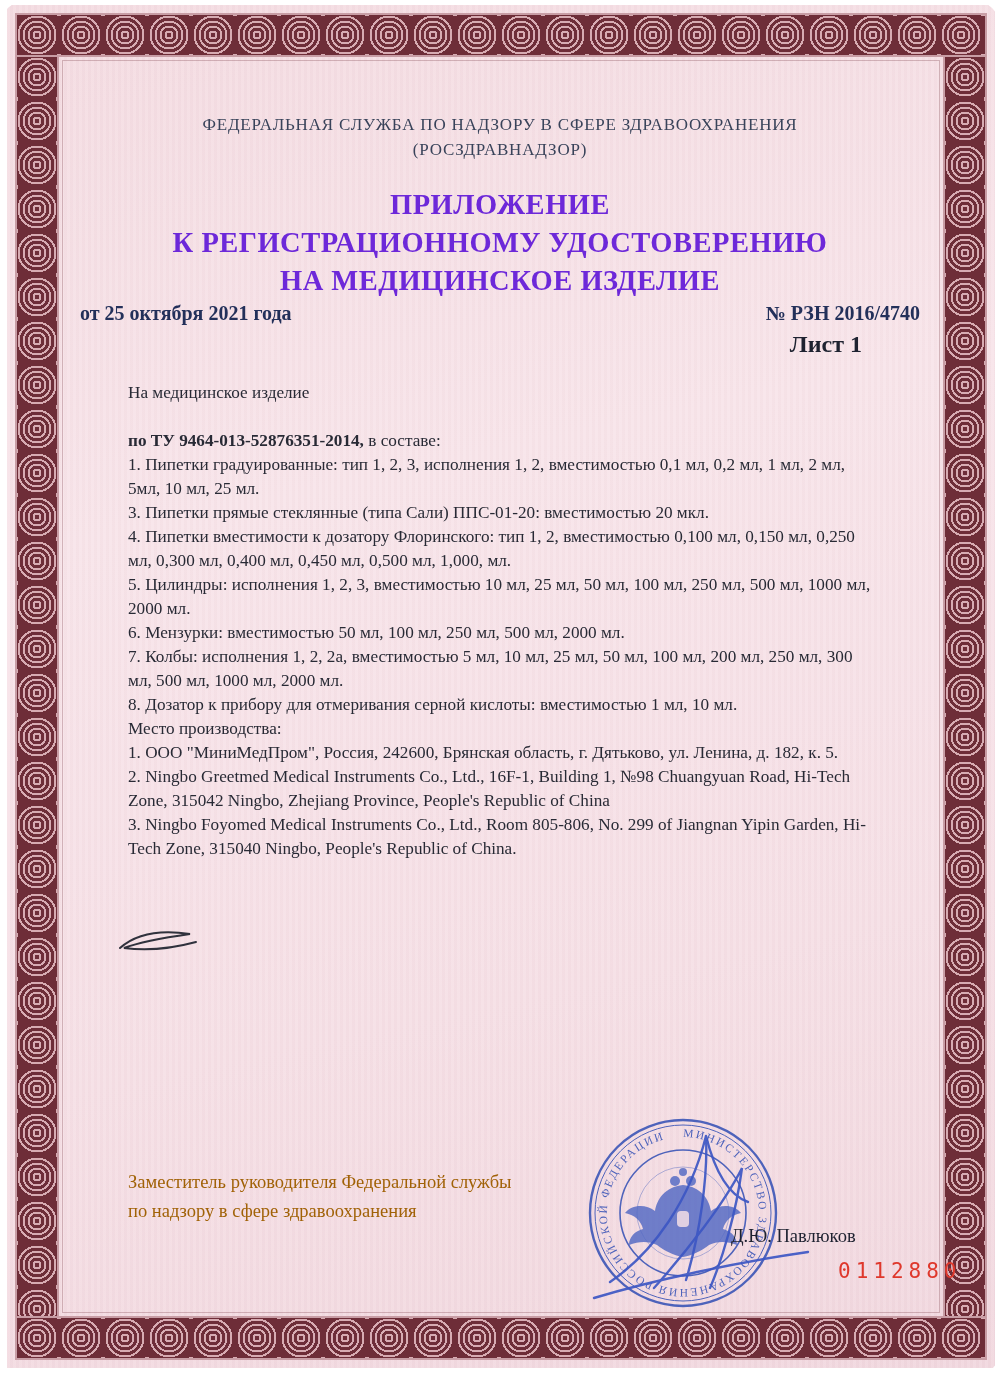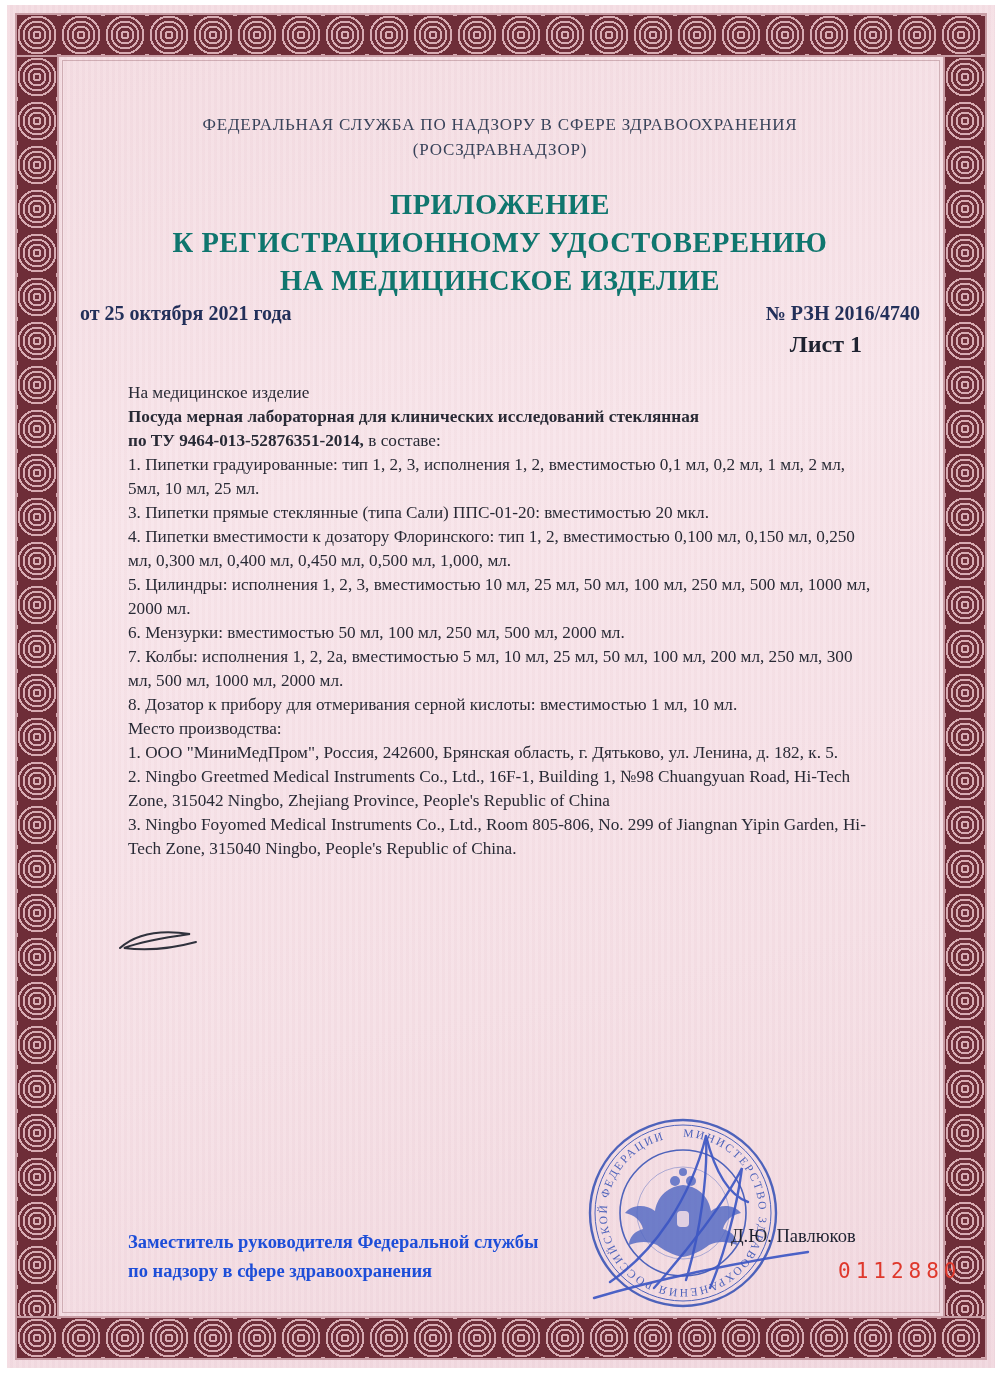--- a/index.html
+++ b/index.html
@@ -2,20 +2,21 @@
 <html><head>
 <meta charset="utf-8">
 <style>
   html,body { margin:0; padding:0; background:#ffffff; }
   .page {
     position:relative;
     width:1000px; height:1377px;
     background:#ffffff;
     font-family:"Liberation Serif","DejaVu Serif",serif;
     overflow:hidden;
+    border-radius:27px;
   }
   .sheet {
     position:absolute; inset:5px 5px 9px 7px;
     background:
       repeating-linear-gradient(90deg, rgba(255,255,255,0.05) 0 3px, rgba(120,60,70,0.02) 3px 6px),
       linear-gradient(168deg,#f4dce2 0%, #f8e5ea 35%, #f6e0e6 70%, #f1d8df 100%);
   }
   .edge {
     position:absolute;
     background-color:#6e2d38;
@@ -34,41 +35,41 @@
 
   .overlay { position:absolute; inset:0; }
 
   .issuer {
     position:absolute; top:112px; left:100px; right:100px;
     text-align:center; color:#39435a;
     font-size:17px; line-height:25px; letter-spacing:0.8px;
   }
   .doc-title {
     position:absolute; top:186px; left:80px; right:80px;
-    text-align:center; color:#0f766e; font-weight:bold;
+    text-align:center; color:#6d28d9; font-weight:bold;
     font-size:28.5px; line-height:38px; letter-spacing:0.5px;
   }
   .meta-line {
     position:absolute; top:302px; left:80px; right:80px;
     display:flex; justify-content:space-between; gap:52px;
     color:#23305a; font-weight:bold; font-size:20px;
   }
   .sheet-number {
     position:absolute; top:331px; right:138px;
     color:#1e2230; font-weight:bold; font-size:24px;
   }
   .body-text {
     position:absolute; top:381px; left:128px; width:748px;
     color:#282a35; font-size:17.2px; line-height:24px;
   }
   .body-text p { margin:0; }
   .b { font-weight:bold; }
   .sign-block {
-    position:absolute; top:1228px; left:128px;
-    color:#1d4ed8; font-weight:bold; font-size:18.5px; line-height:29px;
+    position:absolute; top:1168px; left:128px;
+    color:#a16207; font-weight:normal; font-size:18.5px; line-height:29px;
   }
   .sign-name {
     position:absolute; top:1226px; left:731px;
     color:#1e2230; font-weight:normal; font-size:18.5px;
     z-index:6;
   }
   .serial {
     position:absolute; top:1259px; left:790px;
     color:#df382c; font-family:"DejaVu Sans Mono",monospace;
     font-size:21px; letter-spacing:5px; z-index:7;margin-left:48px;
@@ -105,21 +106,21 @@
     <div class="meta-line">
       <span>от  25 октября 2021 года</span>
       <span>№  РЗН 2016/4740</span>
     </div>
 
     <div class="sheet-number">Лист  1</div>
 
     <div class="body-text">
       <p>На медицинское изделие</p>
       <p>
-        <span class="b">Посуда мерная лабораторная для клинических исследований стеклянная</span><br>
+        <br>
         <span class="b">по ТУ 9464-013-52876351-2014,</span><span> в составе:</span>
       </p>
       <p>1. Пипетки градуированные: тип 1, 2, 3, исполнения 1, 2, вместимостью 0,1 мл, 0,2 мл, 1 мл, 2 мл, 5мл, 10 мл, 25 мл.</p>
       <p>3. Пипетки прямые стеклянные (типа Сали) ППС-01-20: вместимостью 20 мкл.</p>
       <p>4. Пипетки вместимости к дозатору Флоринского: тип 1, 2, вместимостью 0,100 мл, 0,150 мл, 0,250 мл, 0,300 мл, 0,400 мл, 0,450 мл, 0,500 мл, 1,000, мл.</p>
       <p>5. Цилиндры: исполнения 1, 2, 3, вместимостью 10 мл, 25 мл, 50 мл, 100 мл, 250 мл, 500 мл, 1000 мл, 2000 мл.</p>
       <p>6. Мензурки: вместимостью 50 мл, 100 мл, 250 мл, 500 мл, 2000 мл.</p>
       <p>7. Колбы: исполнения 1, 2, 2а, вместимостью 5 мл, 10 мл, 25 мл, 50 мл, 100 мл, 200 мл, 250 мл, 300 мл, 500 мл, 1000 мл, 2000 мл.</p>
       <p>8. Дозатор к прибору для отмеривания серной кислоты: вместимостью 1 мл, 10 мл.</p>
       <p>Место производства:</p>

